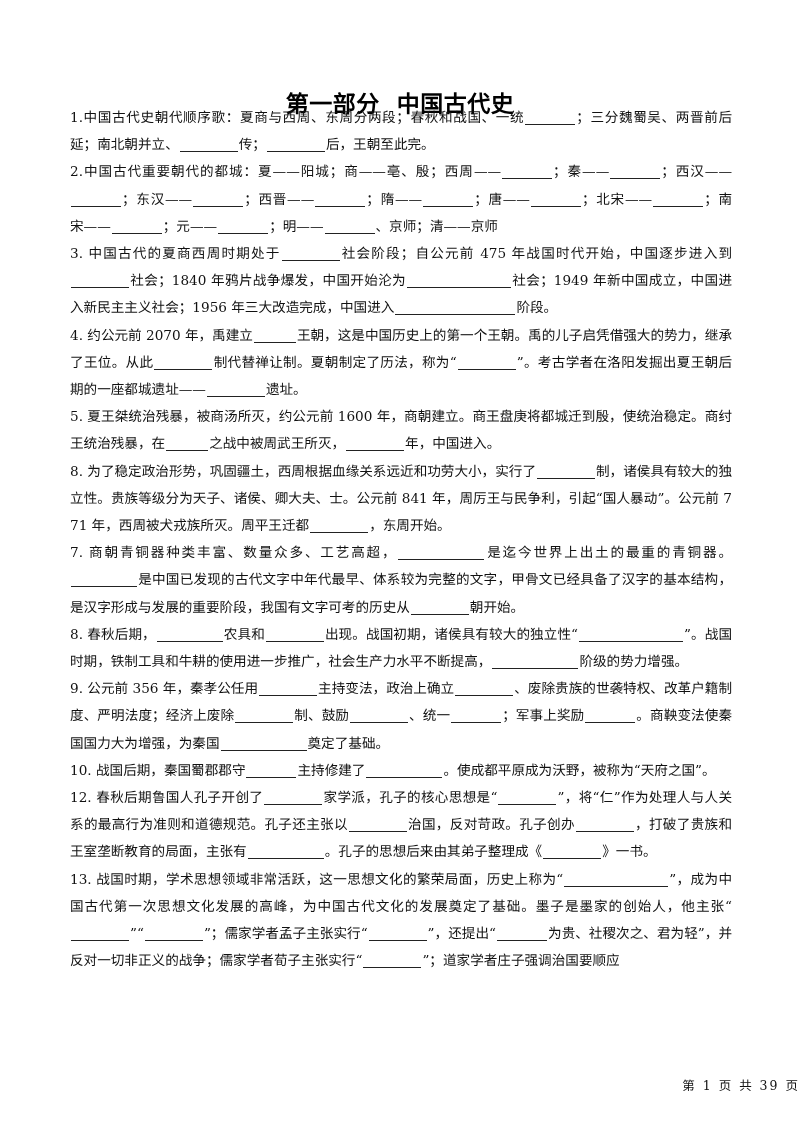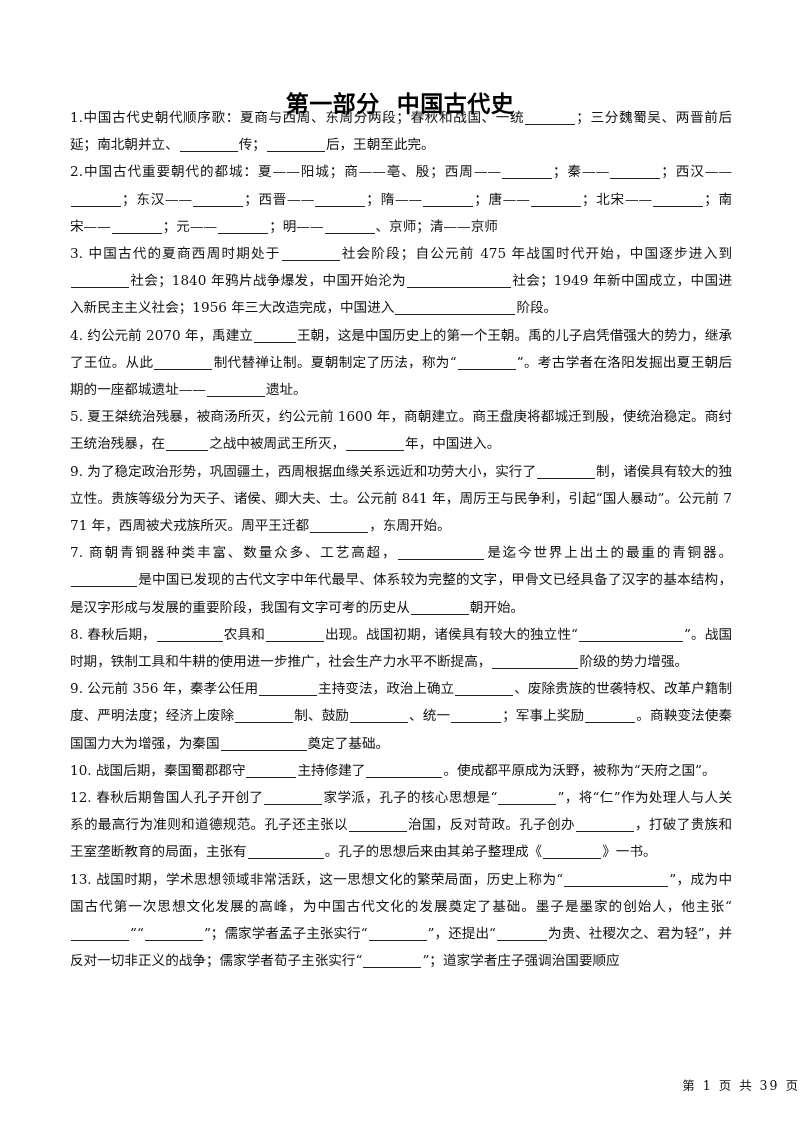--- a/index.html
+++ b/index.html
@@ -100,21 +100,21 @@
     <p class="qitem"><span>1.中国古代史朝代顺序歌：夏商与西周、东周分两段；春秋和战国、一统</span><span class="blank b6"></span><span>；三分魏蜀吴、两晋前后延；南北朝并立、</span><span class="blank b7"></span><span>传；</span><span class="blank b7"></span><span>后，王朝至此完。</span></p>
 
     <p class="qitem"><span>2.中国古代重要朝代的都城：夏——阳城；商——亳、殷；西周——</span><span class="blank b6"></span><span>；秦——</span><span class="blank b6"></span><span>；西汉——</span><span class="blank b6"></span><span>；东汉——</span><span class="blank b6"></span><span>；西晋——</span><span class="blank b6"></span><span>；隋——</span><span class="blank b6"></span><span>；唐——</span><span class="blank b6"></span><span>；北宋——</span><span class="blank b6"></span><span>；南宋——</span><span class="blank b6"></span><span>；元——</span><span class="blank b6"></span><span>；明——</span><span class="blank b6"></span><span>、京师；清——京师</span></p>
 
     <p class="qitem"><span>3. 中国古代的夏商西周时期处于</span><span class="blank b7"></span><span>社会阶段；自公元前 475 年战国时代开始，中国逐步进入到</span><span class="blank b7"></span><span>社会；1840 年鸦片战争爆发，中国开始沦为</span><span class="blank b12"></span><span>社会；1949 年新中国成立，中国进入新民主主义社会；1956 年三大改造完成，中国进入</span><span class="blank b14"></span><span>阶段。</span></p>
 
     <p class="qitem"><span>4. 约公元前 2070 年，禹建立</span><span class="blank b5"></span><span>王朝，这是中国历史上的第一个王朝。禹的儿子启凭借强大的势力，继承了王位。从此</span><span class="blank b7"></span><span>制代替禅让制。夏朝制定了历法，称为“</span><span class="blank b7"></span><span>”。考古学者在洛阳发掘出夏王朝后期的一座都城遗址——</span><span class="blank b7"></span><span>遗址。</span></p>
 
     <p class="qitem"><span>5. 夏王桀统治残暴，被商汤所灭，约公元前 1600 年，商朝建立。商王盘庚将都城迁到殷，使统治稳定。商纣王统治残暴，在</span><span class="blank b5"></span><span>之战中被周武王所灭，</span><span class="blank b7"></span><span>年，中国进入。</span></p>
 
-    <p class="qitem"><span>9. 为了稳定政治形势，巩固疆土，西周根据血缘关系远近和功劳大小，实行了</span><span class="blank b7"></span><span>制，诸侯具有较大的独立性。贵族等级分为天子、诸侯、卿大夫、士。公元前 841 年，周厉王与民争利，引起“国人暴动”。公元前 771 年，西周被犬戎族所灭。周平王迁都</span><span class="blank b7"></span><span>，东周开始。</span></p>
+    <p class="qitem"><span>8. 为了稳定政治形势，巩固疆土，西周根据血缘关系远近和功劳大小，实行了</span><span class="blank b7"></span><span>制，诸侯具有较大的独立性。贵族等级分为天子、诸侯、卿大夫、士。公元前 841 年，周厉王与民争利，引起“国人暴动”。公元前 771 年，西周被犬戎族所灭。周平王迁都</span><span class="blank b7"></span><span>，东周开始。</span></p>
 
     <p class="qitem"><span>7. 商朝青铜器种类丰富、数量众多、工艺高超，</span><span class="blank b10"></span><span>是迄今世界上出土的最重的青铜器。</span><span class="blank b8"></span><span>是中国已发现的古代文字中年代最早、体系较为完整的文字，甲骨文已经具备了汉字的基本结构，是汉字形成与发展的重要阶段，我国有文字可考的历史从</span><span class="blank b7"></span><span>朝开始。</span></p>
 
     <p class="qitem"><span>8. 春秋后期，</span><span class="blank b8"></span><span>农具和</span><span class="blank b7"></span><span>出现。战国初期，诸侯具有较大的独立性“</span><span class="blank b12"></span><span>”。战国时期，铁制工具和牛耕的使用进一步推广，社会生产力水平不断提高，</span><span class="blank b10"></span><span>阶级的势力增强。</span></p>
 
     <p class="qitem"><span>9. 公元前 356 年，秦孝公任用</span><span class="blank b7"></span><span>主持变法，政治上确立</span><span class="blank b7"></span><span>、废除贵族的世袭特权、改革户籍制度、严明法度；经济上废除</span><span class="blank b7"></span><span>制、鼓励</span><span class="blank b7"></span><span>、统一</span><span class="blank b6"></span><span>；军事上奖励</span><span class="blank b6"></span><span>。商鞅变法使秦国国力大为增强，为秦国</span><span class="blank b10"></span><span>奠定了基础。</span></p>
 
     <p class="qitem"><span>10. 战国后期，秦国蜀郡郡守</span><span class="blank b6"></span><span>主持修建了</span><span class="blank b9"></span><span>。使成都平原成为沃野，被称为“天府之国”。</span></p>
 
 

